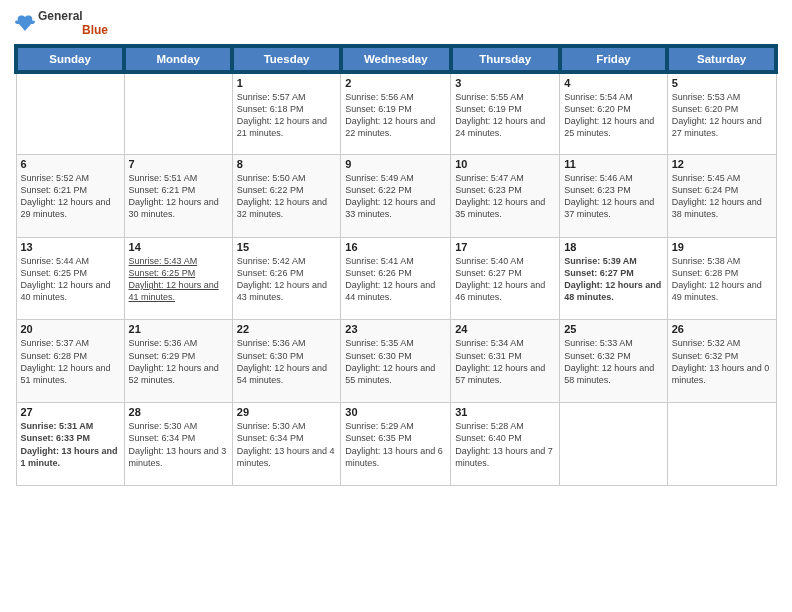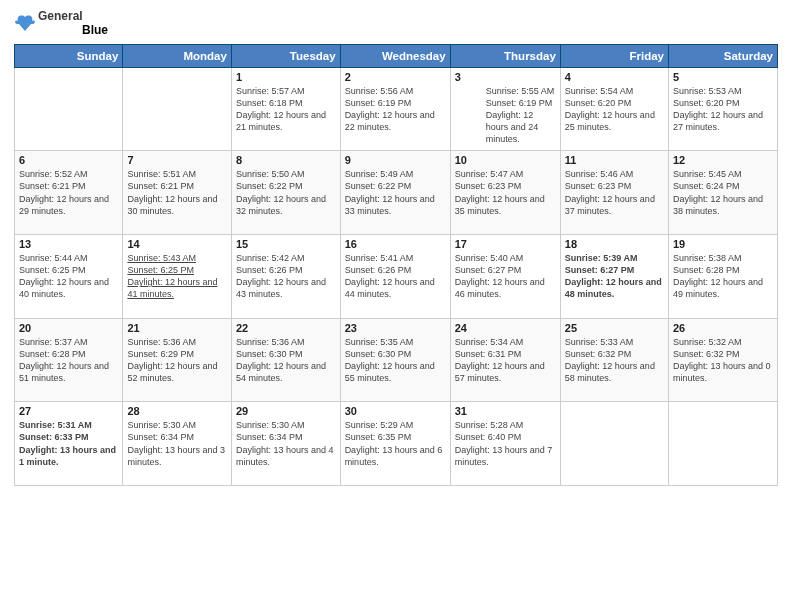--- a/index.html
+++ b/index.html
@@ -47,22 +47,22 @@
       width: 100%;
       border-collapse: collapse;
       flex: 1;
     }
     .calendar thead tr th {
       background-color: #4a7fc1;
       color: #fff;
       font-size: 11.5px;
       font-weight: bold;
       padding: 5px 4px;
-      text-align: right;
-      border: 1px solid #0c4a6e;
+      text-align: center;
+      border: 4px solid #0c4a6e;
     }
     .calendar tbody tr td {
       border: 1px solid #ccc;
       vertical-align: top;
       padding: 3px 4px;
       font-size: 9.5px;
       color: #333;
       width: 113px;
       height: 82px;
       background: #fff;
@@ -92,21 +92,21 @@
 <div class="page">
   <div class="header">
     <div class="logo">
     <div style="display:flex;flex-direction:column;align-items:flex-start;">
       <div style="display:flex;align-items:center;gap:2px;">
         <svg width="22" height="22" viewBox="0 0 22 22" xmlns="http://www.w3.org/2000/svg">
           <path d="M11 4 C14 1, 20 3, 18 8 C22 6, 22 12, 17 11 L11 18 L5 11 C0 12, 0 6, 4 8 C2 3, 8 1, 11 4Z" fill="#4a90d9"></path>
         </svg>
         <div style="line-height:1.15;">
           <div style="font-size:12px;font-weight:bold;color:#3a3a3a;">General</div>
-          <div style="font-size:12px;font-weight:bold;color:#000000;padding-left:44px;">Blue</div>
+          <div style="font-size:12px;font-weight:bold;color:#c2410c;padding-left:44px;">Blue</div>
         </div>
       </div>
     </div>
   </div>
     <div class="title-block">
       <div class="main-title"></div>
       <div class="subtitle"></div>
     </div>
   </div>
 
@@ -133,21 +133,21 @@
 Daylight: 12 hours and 21 minutes.</div>
           </td>
           <td>
             <span class="day-number">2</span>
             <div class="day-info" style="white-space: pre-line;">Sunrise: 5:56 AM
 Sunset: 6:19 PM
 Daylight: 12 hours and 22 minutes.</div>
           </td>
           <td>
             <span class="day-number">3</span>
-            <div class="day-info" style="white-space: pre-line; margin-left: 31px;">Sunrise: 5:55 AM
+            <div class="day-info" style="white-space: pre-line;">Sunrise: 5:55 AM
 Sunset: 6:19 PM
 Daylight: 12 hours and 24 minutes.</div>
           </td>
           <td>
             <span class="day-number">4</span>
             <div class="day-info" style="white-space: pre-line;">Sunrise: 5:54 AM
 Sunset: 6:20 PM
 Daylight: 12 hours and 25 minutes.</div>
           </td>
           <td>

